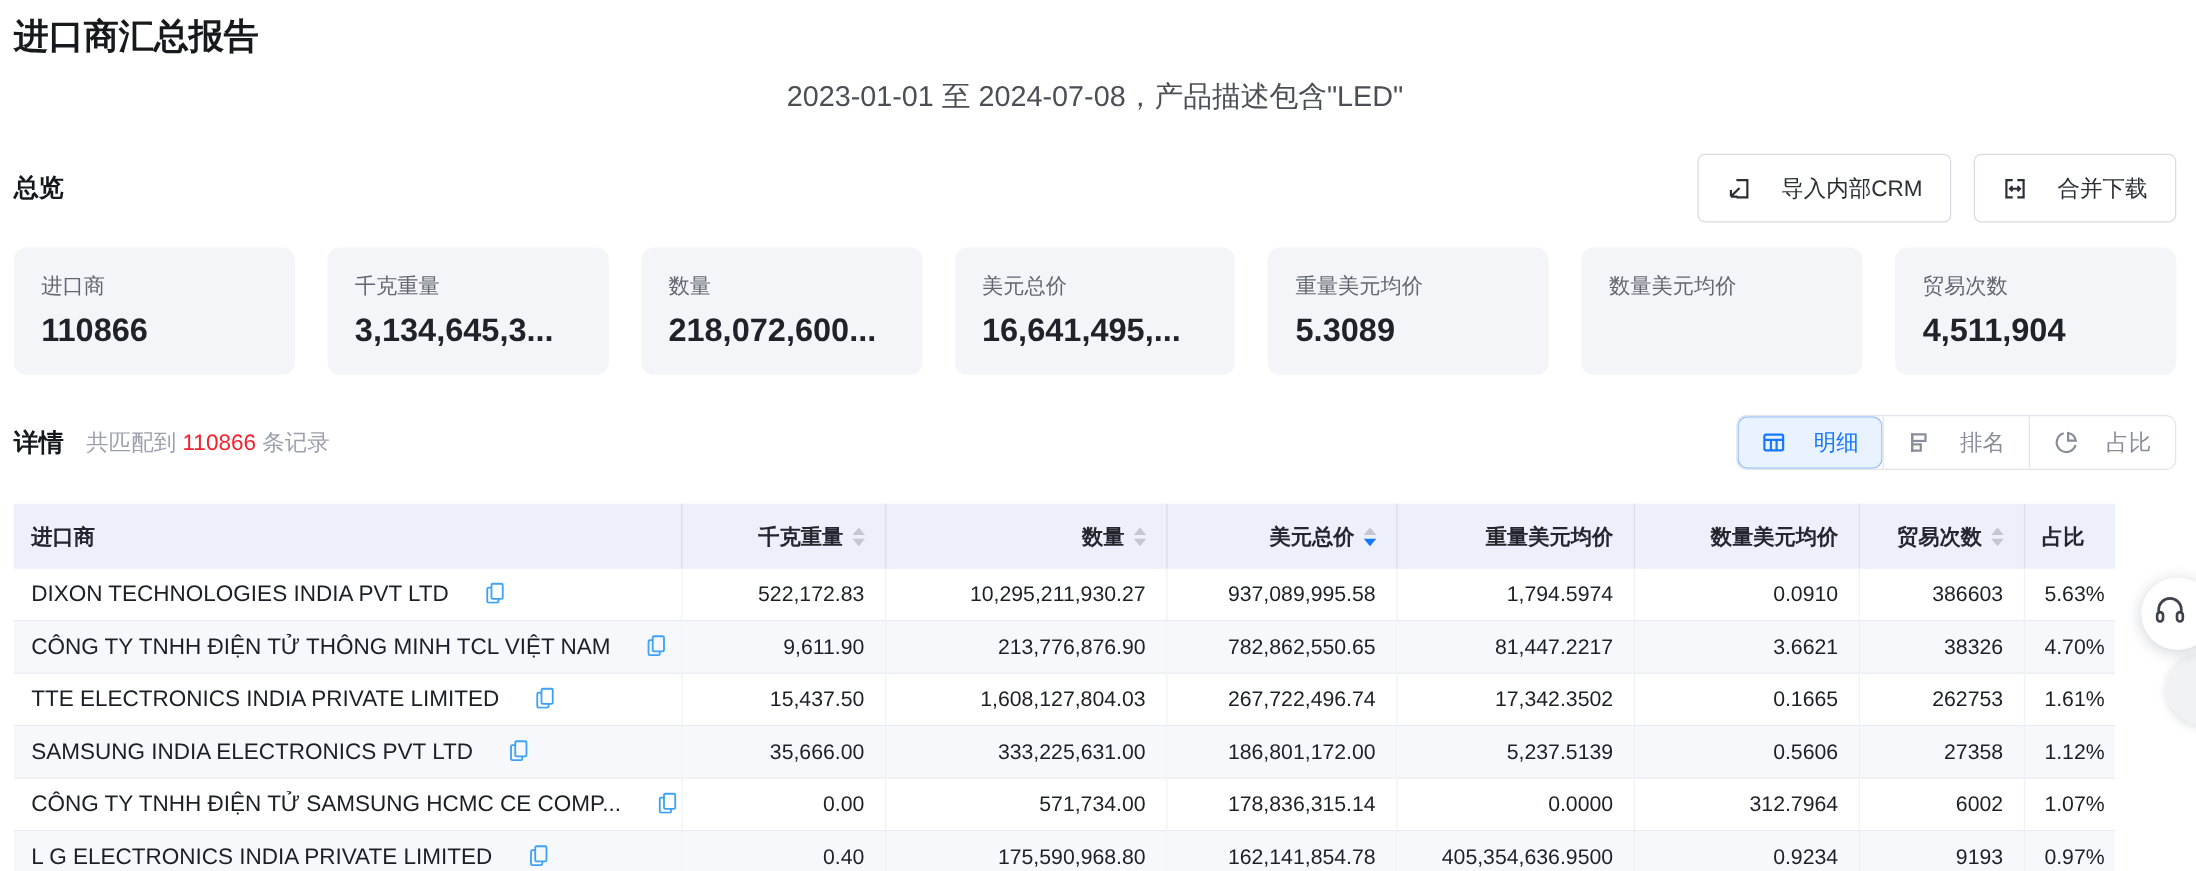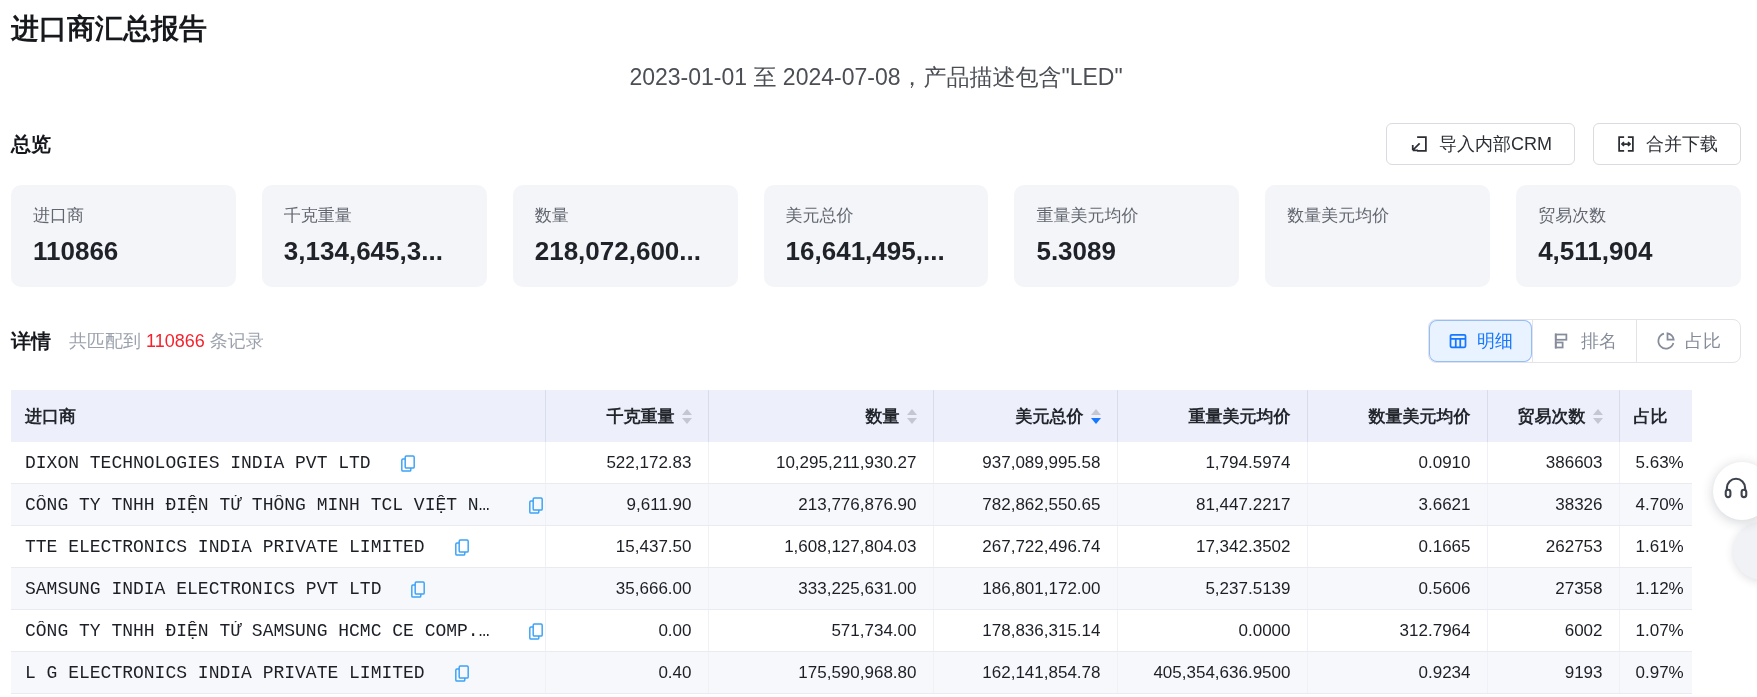--- a/index.html
+++ b/index.html
@@ -5,57 +5,57 @@
   html,body{margin:0;padding:0;background:#fff;width:1757px;height:697px;overflow:hidden;
     font-family:"Liberation Sans","DejaVu Sans",sans-serif;color:#1c1f26;}
   .page{position:relative;width:1757px;height:697px;box-sizing:border-box;padding:0 16px 0 11px;}
   
   .rpt-title{margin:10px 0 0;text-align:left;font-size:28px;font-weight:600;color:#17191d;}
   .rpt-sub{margin-top:14px;text-align:center;font-size:23px;color:#4b4e55;}
   
   .ov-bar{margin-top:30px;display:flex;align-items:center;justify-content:space-between;}
   .sec-h{font-size:20px;font-weight:700;color:#16181d;margin:0;}
   .actions{display:flex;gap:18px;}
-  .btn{display:inline-flex;align-items:center;gap:10px;height:42px;padding:0 22px;background:#fff;
+  .btn{display:inline-flex;align-items:center;gap:24px;height:55px;padding:0 22px;background:#fff;
     border:1px solid #d9dbe0;border-radius:6px;font-size:18px;color:#2b2e35;cursor:pointer;
     font-family:inherit;}
   .btn .icon{display:inline-flex;width:20px;height:20px;}
   .btn .icon svg{width:20px;height:20px;}
   .btn.primary{background:#1677ff;border-color:#1677ff;color:#fff;}
   
   .cards{margin-top:20px;display:flex;gap:26px;}
   .card{flex:1;box-sizing:border-box;height:102px;background:#f4f5f9;border-radius:10px;
     padding:19px 22px;overflow:hidden;}
   .card .lbl{font-size:17px;color:#62666f;white-space:nowrap;}
   .card .val{margin-top:9px;font-size:26px;font-weight:700;color:#1f2329;white-space:nowrap;overflow:hidden;}
   
   .det-bar{margin-top:32px;display:flex;align-items:center;}
   .match{margin-left:18px;font-size:18px;color:#9ba1ac;}
   .match .red{color:#f5222d;}
   .tabs{margin-left:auto;display:flex;border:1px solid #e2e4ea;border-radius:8px;background:#fff;}
-  .tab{display:flex;align-items:center;gap:9px;height:42px;padding:0 19px;font-size:18px;color:#868c99;
+  .tab{display:flex;align-items:center;gap:22px;height:42px;padding:0 19px;font-size:18px;color:#868c99;
     border-left:1px solid #e2e4ea;cursor:pointer;}
   .tab:first-child{border-left:none;}
   .tab .icon{display:inline-flex;width:20px;height:20px;}
   .tab .icon svg{width:20px;height:20px;}
   .tab.active{background:#e9f2ff;color:#1677ff;border-radius:8px;box-shadow:inset 0 0 0 1px #96bdf5;}
   
   table{margin-top:27px;border-collapse:collapse;table-layout:fixed;width:1681px;}
   thead th{background:#edeffa;height:52px;font-size:17px;font-weight:700;color:#23262d;padding:0;}
   thead th + th{border-left:1px solid #d9dcea;}
   .th-in{display:flex;align-items:center;justify-content:flex-end;padding-right:16px;}
   th.al-left .th-in{justify-content:flex-start;padding-left:14px;padding-right:0;}
   tbody td{height:41px;padding:0;font-size:17px;color:#1c1f26;border-bottom:1px solid #e9ebf1;
     background:#fff;white-space:nowrap;overflow:hidden;}
   tbody td + td{border-left:1px solid #eff1f6;}
   tbody tr:nth-child(even) td{background:#f7f8fb;}
   td.num{text-align:right;padding-right:16px;font-variant-numeric:tabular-nums;}
   td.share{text-align:left;padding-left:16px;}
   td.c-name{padding-left:14px;}
-  .name-wrap{display:flex;align-items:center;gap:28px;font-family:Liberation Mono, monospace;}
+  .name-wrap{display:flex;gap:28px;}
   .name-wrap .nm{font-size:18px;white-space:nowrap;overflow:hidden;text-overflow:ellipsis;}
   .copy{display:inline-flex;width:18px;height:18px;color:#3da2f5;flex:0 0 auto;cursor:pointer;}
   .copy svg{width:18px;height:18px;}
   
   .carets{display:inline-flex;flex-direction:column;gap:3px;margin-left:7px;}
   .caret{width:0;height:0;border-left:5px solid transparent;border-right:5px solid transparent;}
   .caret.up{border-bottom:6px solid #c3c7d1;}
   .caret.down{border-top:6px solid #c3c7d1;}
   .caret.down.active{border-top-color:#1677ff;}
   

